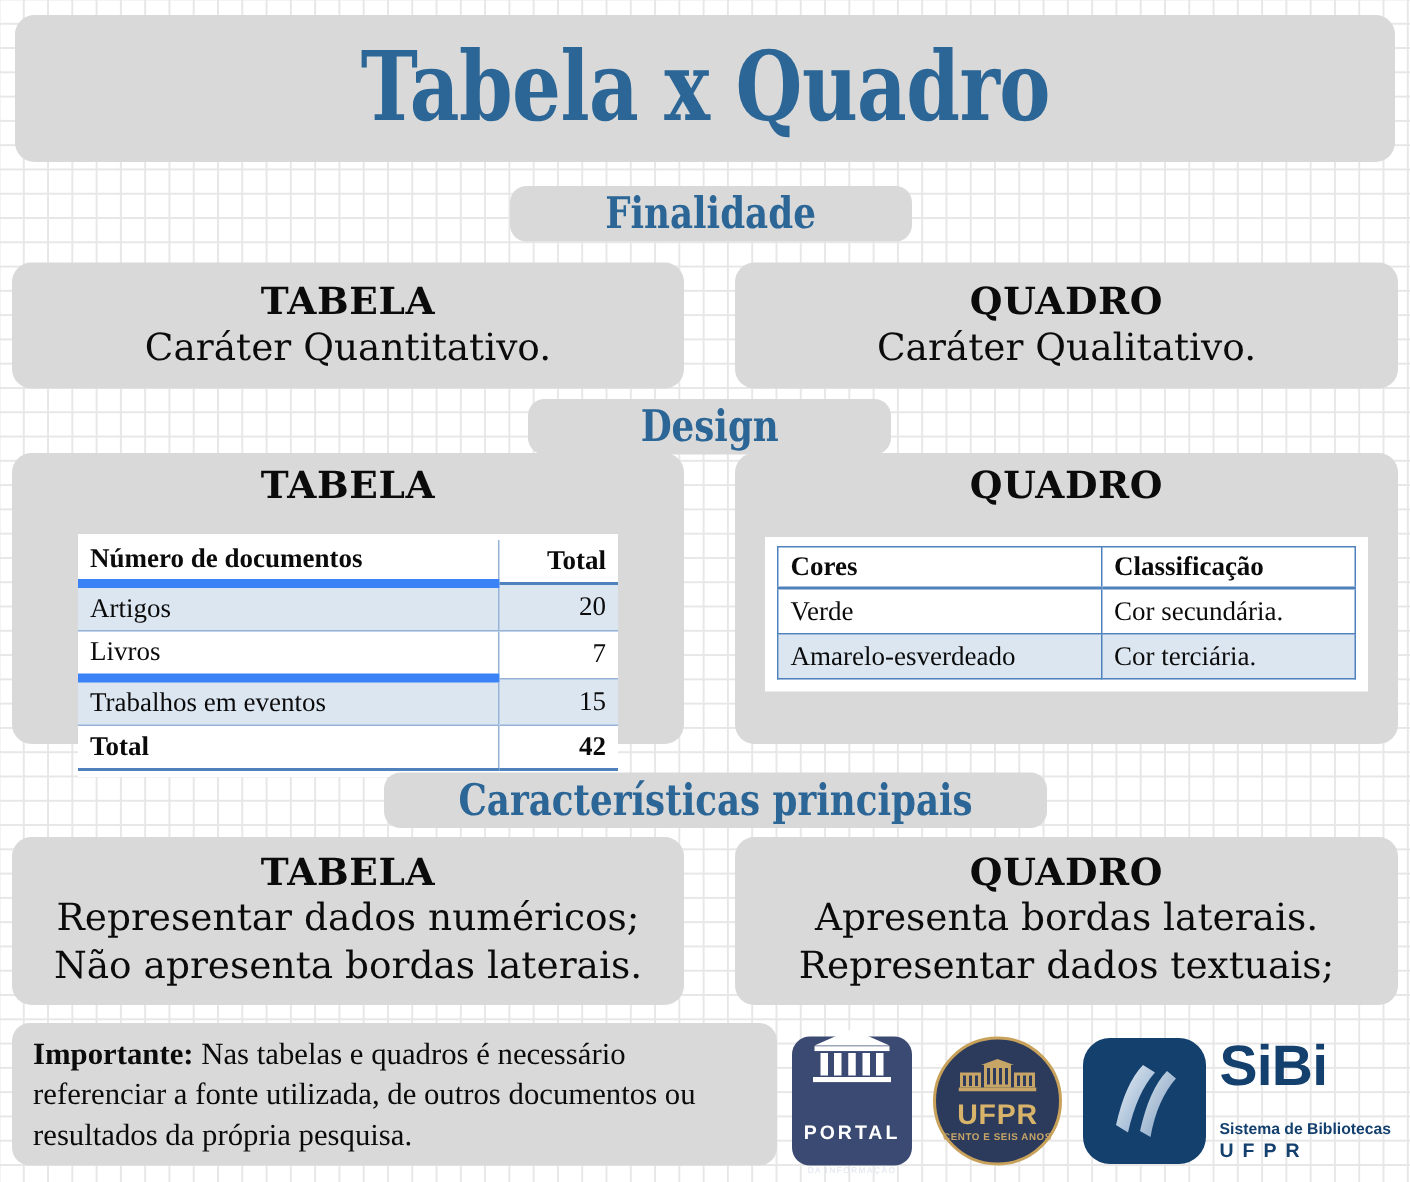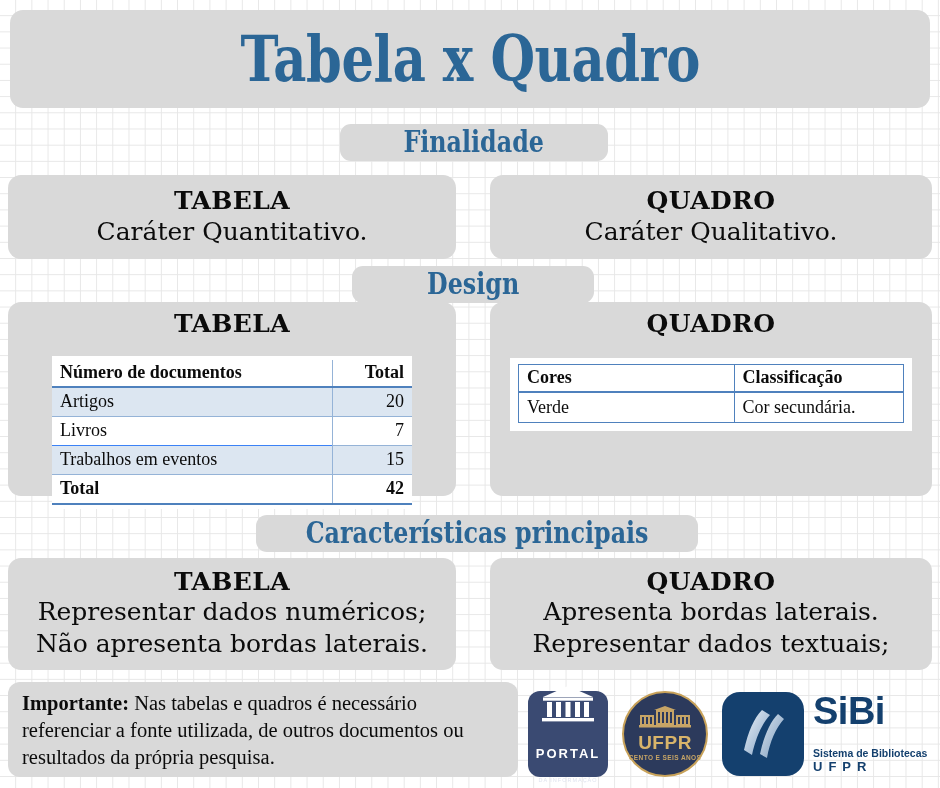--- a/index.html
+++ b/index.html
@@ -159,21 +159,21 @@
   
   #tbl-tabela th {
     font-weight: bold;
     border-bottom: 2px solid #4f81bd;
   }
   #tbl-tabela .col-total {
     text-align: right;
     border-left: 1px solid #95b3d7;
   }
   #tbl-tabela tr.shaded td { background: #dce6f1; }
-  #tbl-tabela tr.shaded td:first-child { border-top: 1px solid #3b82f6; border-bottom: 1px solid #95b3d7; }
+  #tbl-tabela tr.shaded td:first-child { border-top: 6px solid #3b82f6; border-bottom: 1px solid #95b3d7; }
   #tbl-tabela tr.shaded td:last-child  { border-top: 1px solid #95b3d7; border-bottom: 1px solid #95b3d7; }
   #tbl-tabela tr.total-row td {
     font-weight: bold;
     border-top: 1px solid #4f81bd;
     border-bottom: 2px solid #4f81bd;
   }
   #tbl-tabela tbody tr td { height: 23px; }
 
   
   #tbl-quadro { border: 1px solid #4f81bd; }
@@ -400,20 +400,24 @@
         <thead>
           <tr>
             <th class="c1">Cores</th>
             <th>Classificação</th>
           </tr>
         </thead>
         <tbody>
           <tr>
             <td class="c1">Verde</td>
             <td>Cor secundária.</td>
+          </tr>
+          <tr class="shaded">
+            <td class="c1">Amarelo-esverdeado</td>
+            <td>Cor terciária.</td>
           </tr>
         </tbody>
       </table>
     </div>
   </div>
 
   <div class="pill" id="pill-caract">
     <span class="pill-text">Características principais</span>
   </div>
 

